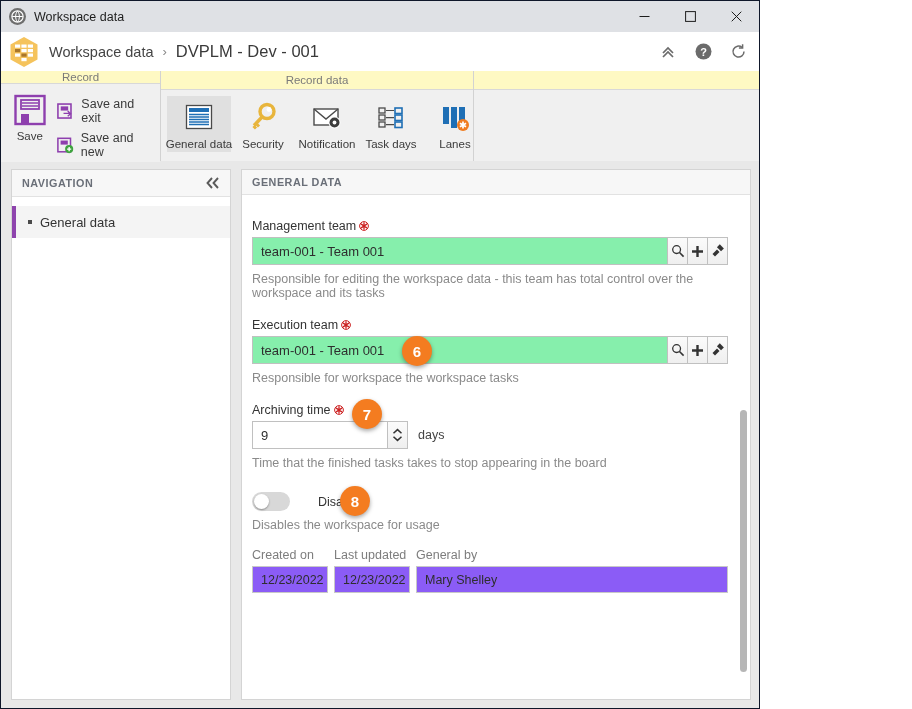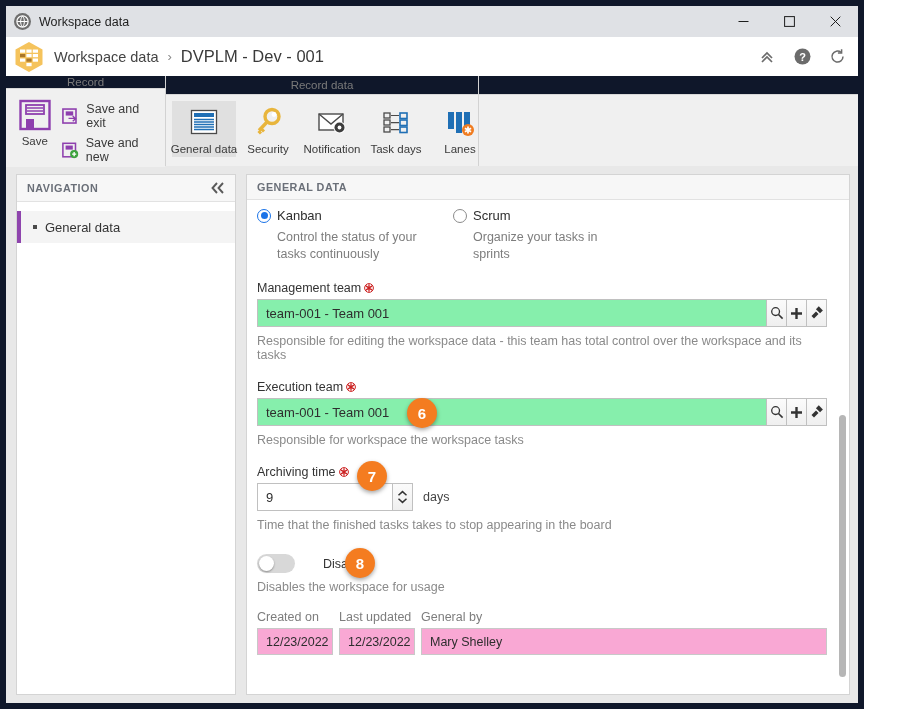--- a/index.html
+++ b/index.html
@@ -3,24 +3,24 @@
 <meta charset="utf-8">
 <style>
   * { box-sizing: border-box; margin: 0; padding: 0; }
   html, body {
     width: 912px; height: 709px;
     font-family: "Liberation Sans", sans-serif;
     background: #ffffff;
     overflow: hidden;
   }
   .app {
-    width: 864px; height: 709px;
+    width: 760px; height: 709px;
     position: relative;
     background: #e8e8e8;
-    border: 6px solid #0f172a;
+    border: 1px solid #0f172a;
     display: flex; flex-direction: column;
   }
 
   
   .titlebar {
     height: 31px; min-height: 31px;
     background: #dfe1e5;
     display: flex; align-items: center;
     padding-left: 8px;
     position: relative;
@@ -89,21 +89,21 @@
   .rib-group {
     display: flex; flex-direction: column;
     border-right: 1px solid #d2d2d2;
     height: 90px;
   }
   .rib-group.g1 { width: 160px; }
   .rib-group.g2 { width: 313px; }
   .rib-group.g3 { flex: 1; border-right: none; }
   .rib-label {
     height: 19px;
-    background: #0f172a;
+    background: #fef9c3;
     border-bottom: 1px solid #d8d8d8;
     font-size: 11.5px; color: #7a7a7a;
     display: flex; align-items: center; justify-content: center;
   }
   .rib-body {
     flex: 1;
     display: flex; align-items: flex-start;
     padding: 6px 4px 0 6px;
     background: #f0f0f0;
   }
@@ -288,21 +288,21 @@
     width: 15px; height: 15px; border-radius: 50%;
     background: #ffffff;
     box-shadow: 0 1px 2px rgba(0,0,0,.35);
   }
   .toggle-label { font-size: 12.5px; color: #333333; }
 
   .meta-row { display: flex; margin-top: 16px; gap: 6px; align-items: flex-end; }
   .meta-col { display: flex; flex-direction: column; }
   .meta-label { font-size: 12.5px; color: #7d7d7d; margin-bottom: 4px; }
   .meta-val {
-    height: 27px; border: 1px solid #c8c8c8; background: #f9a8d4;
+    height: 27px; border: 1px solid #c8c8c8; background: #8b5cf6;
     font-size: 12.5px; color: #2e2e2e;
     display: flex; align-items: center; padding: 0 8px;
   }
   .meta-col.c1 .meta-val, .meta-col.c2 .meta-val { width: 76px; }
   .meta-col.c3 { flex: 1; }
   .meta-col.c3 .meta-val { width: 100%; }
 
   
   .badge {
     position: absolute;
@@ -529,36 +529,20 @@
       </div>
     </div>
 
     <div class="form-panel">
       <div class="form-head">
         <div class="form-head-title">GENERAL DATA</div>
       </div>
 
       <div class="form-body">
 
-        <div class="radio-row">
-          <div class="radio-col">
-            <div class="radio-line">
-              <div class="radio checked"></div>
-              <div class="radio-label">Kanban</div>
-            </div>
-            <div class="radio-desc">Control the status of your tasks continuously</div>
-          </div>
-          <div class="radio-col">
-            <div class="radio-line">
-              <div class="radio"></div>
-              <div class="radio-label">Scrum</div>
-            </div>
-            <div class="radio-desc">Organize your tasks in sprints</div>
-          </div>
-        </div>
 
         <div class="field-group">
           <div class="field-label">
             <span>Management team</span>
             <span class="req">
               <svg width="10" height="10" viewBox="0 0 10 10">
                 <circle cx="5" cy="5" r="4.4" fill="none" stroke="#cc2222" stroke-width="1"></circle>
                 <path d="M5 1.3 V8.7 M1.8 2.9 L8.2 7.1 M1.8 7.1 L8.2 2.9" stroke="#cc2222" stroke-width="1.3"></path>
               </svg>
             </span>

